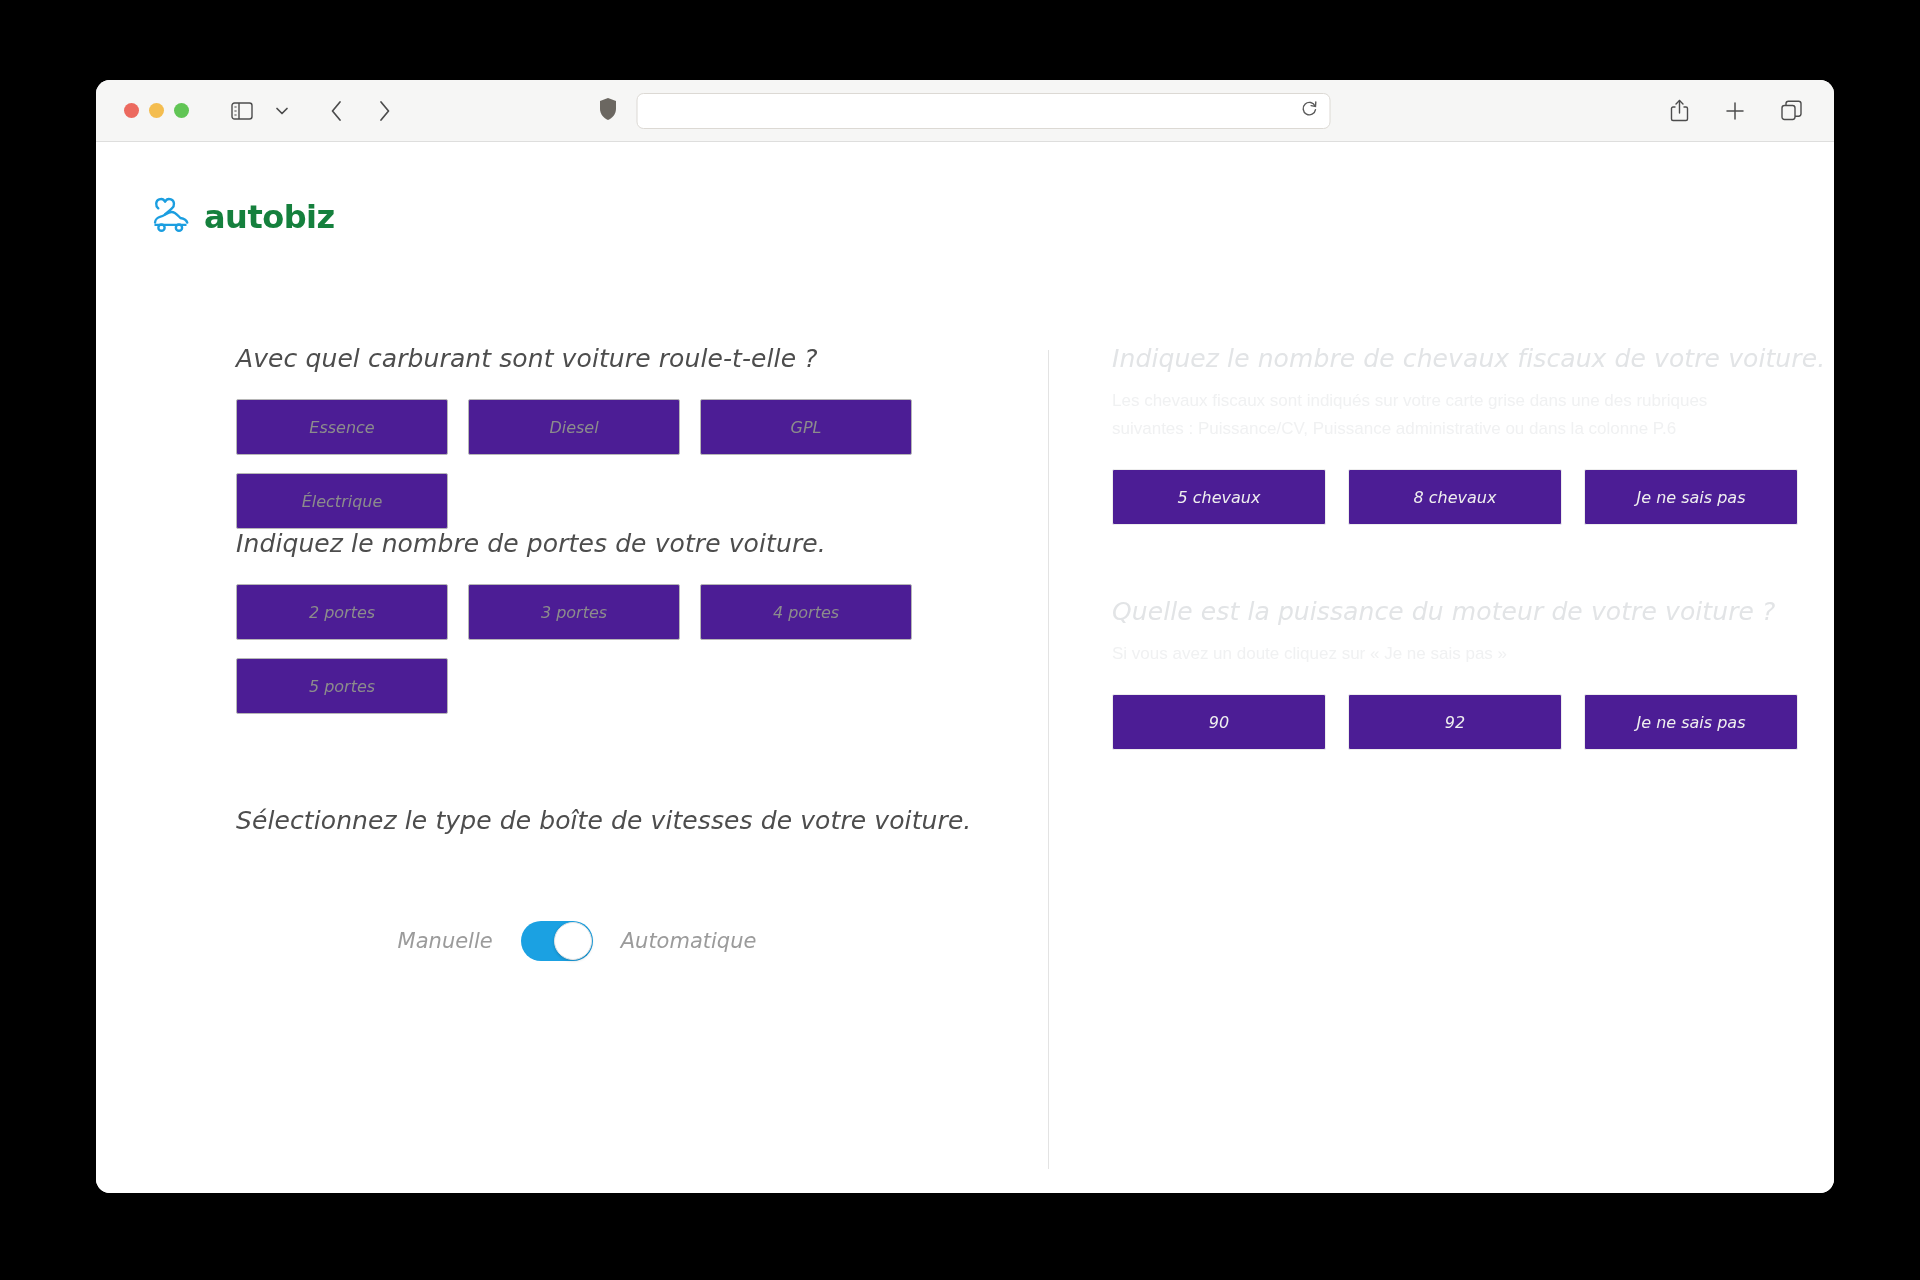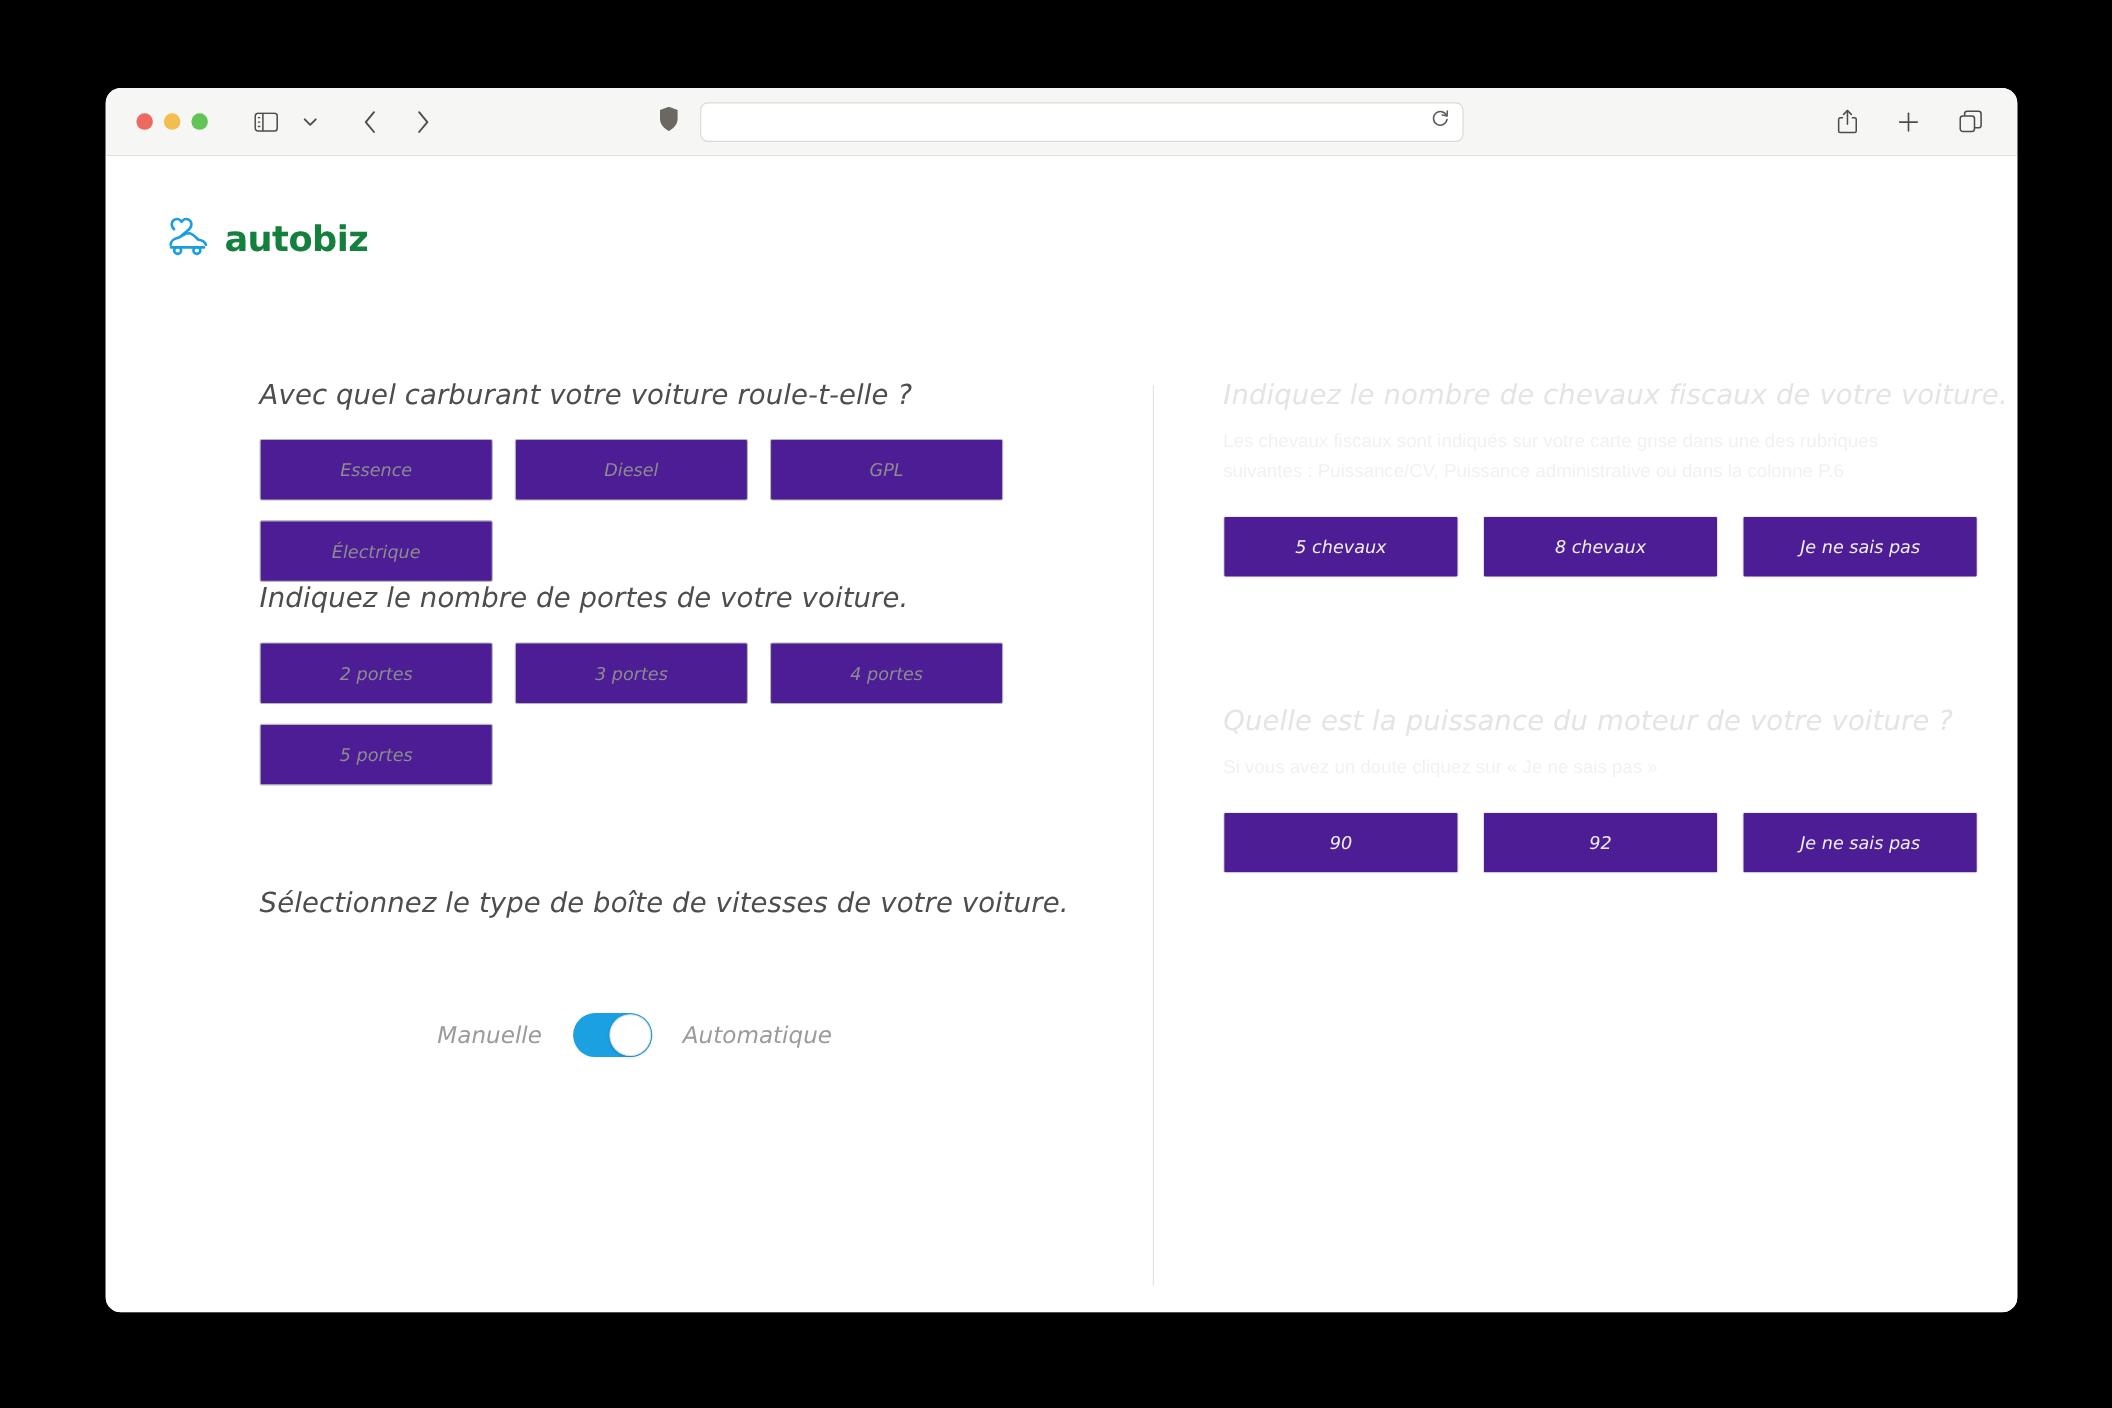--- a/index.html
+++ b/index.html
@@ -239,21 +239,21 @@
 
   .btn-row {
     display: flex;
     gap: 22px;
     margin-top: 26px;
   }
   .opt-btn.wide { width: 214px; }
 
   .section-gap { }
   .section-gap-lg { margin-top: 92px; }
-  .section-gap-xl { margin-top: 116px; }
+  .section-gap-xl { margin-top: 72px; }
 
   
   .toggle-row {
     display: flex;
     align-items: center;
     justify-content: center;
     gap: 28px;
     margin-top: 86px;
     padding-right: 130px;
   }
@@ -386,21 +386,21 @@
 
     </div>
 
     <div class="columns">
 
       <div class="col-divider"></div>
 
       <div class="col-left">
 
         <div>
-          <div class="q-title">Avec quel carburant votre voiture roule-t-elle ?</div>
+          <div class="q-title">Avec quel carburant sont voiture roule-t-elle ?</div>
           <div class="btn-grid">
             <div class="opt-btn">Essence</div>
             <div class="opt-btn">Diesel</div>
             <div class="opt-btn">GPL</div>
             <div class="opt-btn">Électrique</div>
           </div>
         </div>
 
         <div class="section-gap">
           <div class="q-title">Indiquez le nombre de portes de votre voiture.</div>

